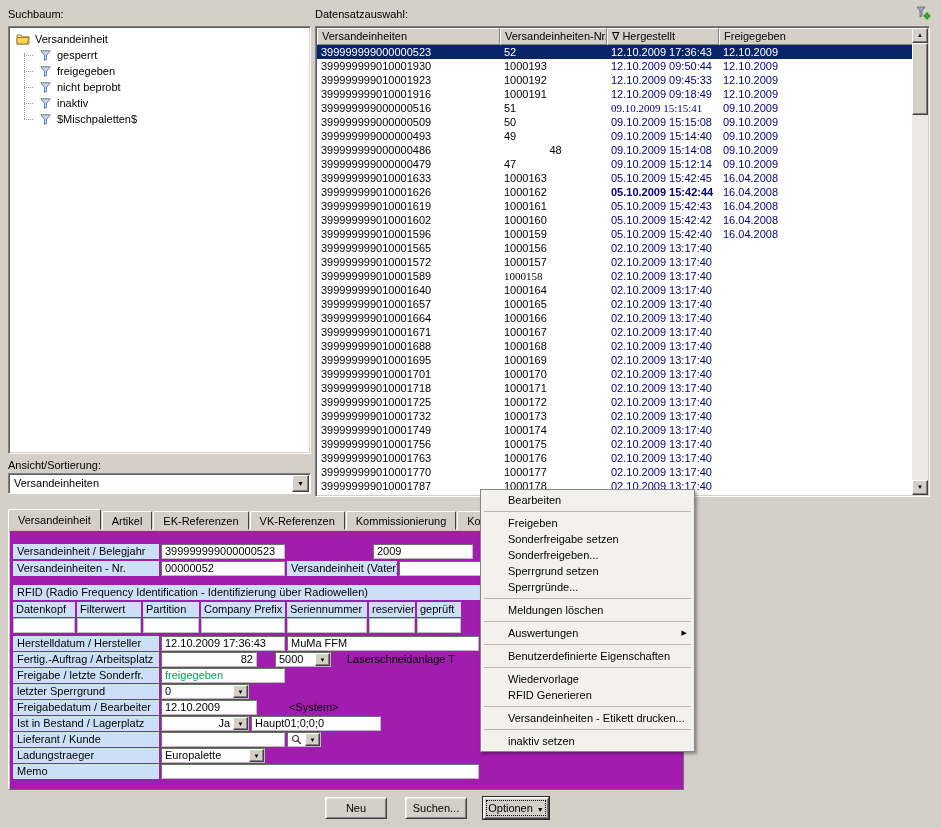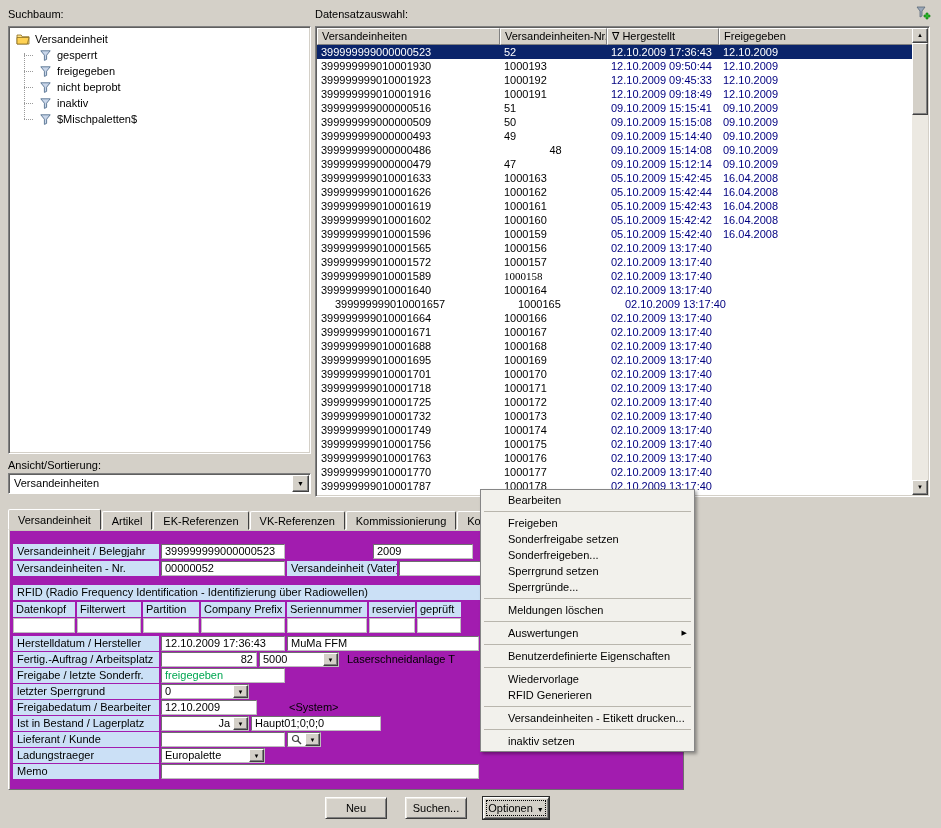--- a/index.html
+++ b/index.html
@@ -179,21 +179,21 @@
         </div>
         <div class="trow">
           <div class="tcell" style="width: 183px;">399999999010001916</div>
           <div class="tcell" style="width: 107px;">1000191</div>
           <div class="tcell datec" style="width: 112px;">12.10.2009 09:18:49</div>
           <div class="tcell datec" style="width: 195px;">12.10.2009</div>
         </div>
         <div class="trow">
           <div class="tcell" style="width: 183px;">399999999000000516</div>
           <div class="tcell" style="width: 107px;">51</div>
-          <div class="tcell datec" style="width: 112px;">09.10.2009 15:15:41</div>
+          <div class="tcell datec" style="width: 112px; font-family: Liberation Serif, serif;">09.10.2009 15:15:41</div>
           <div class="tcell datec" style="width: 195px;">09.10.2009</div>
         </div>
         <div class="trow">
           <div class="tcell" style="width: 183px;">399999999000000509</div>
           <div class="tcell" style="width: 107px;">50</div>
           <div class="tcell datec" style="width: 112px;">09.10.2009 15:15:08</div>
           <div class="tcell datec" style="width: 195px;">09.10.2009</div>
         </div>
         <div class="trow">
           <div class="tcell" style="width: 183px;">399999999000000493</div>
@@ -215,21 +215,21 @@
         </div>
         <div class="trow">
           <div class="tcell" style="width: 183px;">399999999010001633</div>
           <div class="tcell" style="width: 107px;">1000163</div>
           <div class="tcell datec" style="width: 112px;">05.10.2009 15:42:45</div>
           <div class="tcell datec" style="width: 195px;">16.04.2008</div>
         </div>
         <div class="trow">
           <div class="tcell" style="width: 183px;">399999999010001626</div>
           <div class="tcell" style="width: 107px;">1000162</div>
-          <div class="tcell datec" style="width: 112px;">05.10.2009 15:42:44</div>
+          <div class="tcell datec" style="width: 112px; font-weight: bold;">05.10.2009 15:42:44</div>
           <div class="tcell datec" style="width: 195px;">16.04.2008</div>
         </div>
         <div class="trow">
           <div class="tcell" style="width: 183px;">399999999010001619</div>
           <div class="tcell" style="width: 107px;">1000161</div>
           <div class="tcell datec" style="width: 112px;">05.10.2009 15:42:43</div>
           <div class="tcell datec" style="width: 195px;">16.04.2008</div>
         </div>
         <div class="trow">
           <div class="tcell" style="width: 183px;">399999999010001602</div>
@@ -261,21 +261,21 @@
           <div class="tcell datec" style="width: 112px;">02.10.2009 13:17:40</div>
           <div class="tcell datec" style="width: 195px;"></div>
         </div>
         <div class="trow">
           <div class="tcell" style="width: 183px;">399999999010001640</div>
           <div class="tcell" style="width: 107px;">1000164</div>
           <div class="tcell datec" style="width: 112px;">02.10.2009 13:17:40</div>
           <div class="tcell datec" style="width: 195px;"></div>
         </div>
         <div class="trow">
-          <div class="tcell" style="width: 183px; margin-left: 14px;">399999999010001657</div>
+          <div class="tcell" style="width: 183px;">399999999010001657</div>
           <div class="tcell" style="width: 107px;">1000165</div>
           <div class="tcell datec" style="width: 112px;">02.10.2009 13:17:40</div>
           <div class="tcell datec" style="width: 195px;"></div>
         </div>
         <div class="trow">
           <div class="tcell" style="width: 183px;">399999999010001664</div>
           <div class="tcell" style="width: 107px;">1000166</div>
           <div class="tcell datec" style="width: 112px;">02.10.2009 13:17:40</div>
           <div class="tcell datec" style="width: 195px;"></div>
         </div>
@@ -405,21 +405,21 @@
         <div class="rfid-cell" style="width: 46px;"></div>
         <div class="rfid-cell" style="width: 44px;"></div>
       </div>
 
     <div class="flbl" style="left:4px;top:106px;width:146px">Herstelldatum / Hersteller</div>
     <div class="fld" style="left:152px;top:106px;width:124px">12.10.2009 17:36:43</div>
     <div class="fld" style="left:278px;top:106px;width:192px">MuMa FFM</div>
 
     <div class="flbl" style="left:4px;top:122px;width:146px">Fertig.-Auftrag / Arbeitsplatz</div>
     <div class="fld right" style="left:152px;top:122px;width:96px">82</div>
-    <div class="fld" style="left:250px;top:122px;width:80px;padding-right:16px">
+    <div class="fld" style="left:266px;top:122px;width:56px;padding-right:16px">
       <span>5000</span>
       <span class="ca">▼</span>
     </div>
     <div class="ftext" style="left:338px;top:122px;width:140px">Laserschneidanlage T</div>
 
     <div class="flbl" style="left:4px;top:138px;width:146px">Freigabe / letzte Sonderfr.</div>
     <div class="fld green" style="left:152px;top:138px;width:124px">freigegeben</div>
 
     <div class="flbl" style="left:4px;top:154px;width:146px">letzter Sperrgrund</div>
     <div class="fld" style="left:152px;top:154px;width:88px;padding-right:16px">

